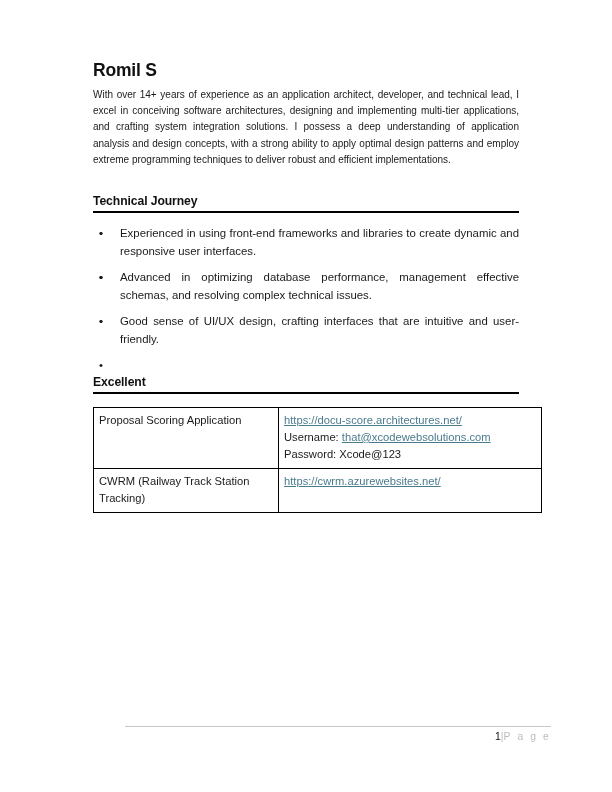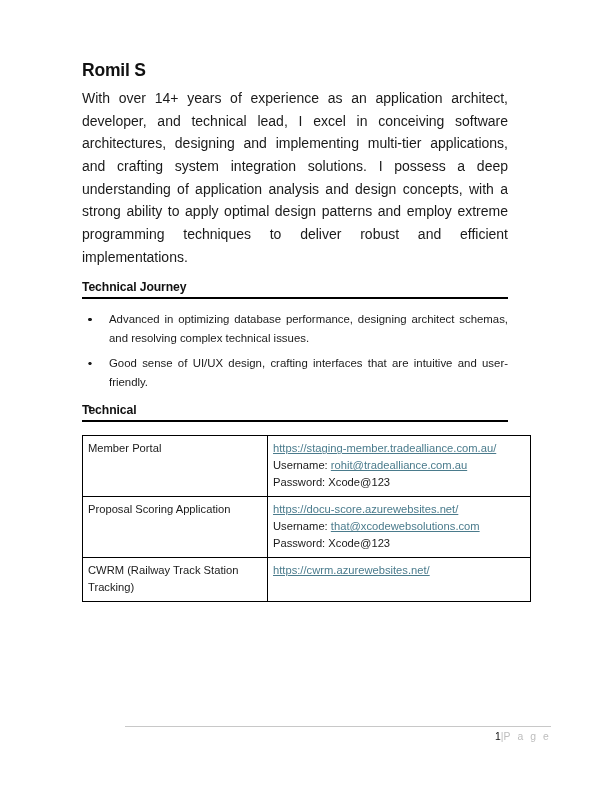--- a/index.html
+++ b/index.html
@@ -10,48 +10,48 @@
   body {
     width: 612px;
     height: 792px;
     font-family: "Liberation Sans", sans-serif;
     color: #000000;
     position: relative;
     overflow: hidden;
   }
   .page {
     position: absolute;
-    left: 82px;
+    left: 93px;
     top: 0;
     width: 426px;
     height: 661px;
   }
 
   
   .name-title {
     margin: 0;
     padding-top: 60px;
     font-size: 17.5px;
     font-weight: bold;
     letter-spacing: -0.2px;
     line-height: 1.2;
     color: #111111;
   }
 
   .summary {
     margin: 6px 0 0 0;
-    font-size: 14px;
+    font-size: 10px;
     line-height: 1.62;
     text-align: justify;
     color: #1a1a1a;
   }
 
   
   .section {
-    margin-top: 12px;
+    margin-top: 26px;
   }
   .section-heading {
     margin: 0;
     font-size: 12.2px;
     font-weight: bold;
     letter-spacing: -0.1px;
     color: #111111;
     padding-bottom: 3px;
     border-bottom: 2.2px solid #000000;
   }
@@ -145,75 +145,58 @@
 
   <div class="section">
     <h2 class="section-heading">Technical Journey</h2>
 
     <ul class="bullets">
       <li>
         <span class="bullet-dot">•</span>
       </li>
       <li>
         <span class="bullet-dot">•</span>
-      </li>
-      <li>
-        <span class="bullet-dot">•</span>
-      </li>
-      <li>
-        <span class="bullet-dot">•</span>
-      </li>
-      <li>
-        <span class="bullet-dot">•</span>
-        <span>Advanced in optimizing database performance, designing architect schemas, and resolving complex technical issues.</span>
+        <span>Experienced in using front-end frameworks and libraries to create dynamic and responsive user interfaces.</span>
+      </li>
+      <li>
+        <span class="bullet-dot">•</span>
+      </li>
+      <li>
+        <span class="bullet-dot">•</span>
+      </li>
+      <li>
+        <span class="bullet-dot">•</span>
+        <span>Advanced in optimizing database performance, management effective schemas, and resolving complex technical issues.</span>
       </li>
       <li>
         <span class="bullet-dot">•</span>
       </li>
       <li>
         <span class="bullet-dot">•</span>
         <span>Good sense of UI/UX design, crafting interfaces that are intuitive and user-friendly.</span>
       </li>
       <li>
         <span class="bullet-dot">•</span>
       </li>
     </ul>
   </div>
 
   <div class="section">
-    <h2 class="section-heading">Technical</h2>
+    <h2 class="section-heading">Excellent</h2>
 
     <table class="projects-table">
       <tbody>
-        <tr>
-          <td class="col-name">
-            <span>Member Portal</span>
-          </td>
-          <td class="col-detail">
-            <span class="detail-line">
-              <a class="doclink" href="#">https://staging-member.tradealliance.com.au/</a>
-            </span>
-            <span class="detail-line">
-              <span>Username:</span>
-              <a class="doclink" href="#">rohit@tradealliance.com.au</a>
-            </span>
-            <span class="detail-line">
-              <span>Password:</span>
-              <span>Xcode@123</span>
-            </span>
-          </td>
-        </tr>
 
         <tr>
           <td class="col-name">
             <span>Proposal Scoring Application</span>
           </td>
           <td class="col-detail">
             <span class="detail-line">
-              <a class="doclink" href="#">https://docu-score.azurewebsites.net/</a>
+              <a class="doclink" href="#">https://docu-score.architectures.net/</a>
             </span>
             <span class="detail-line">
               <span>Username:</span>
               <a class="doclink" href="#">that@xcodewebsolutions.com</a>
             </span>
             <span class="detail-line">
               <span>Password:</span>
               <span>Xcode@123</span>
             </span>
           </td>

